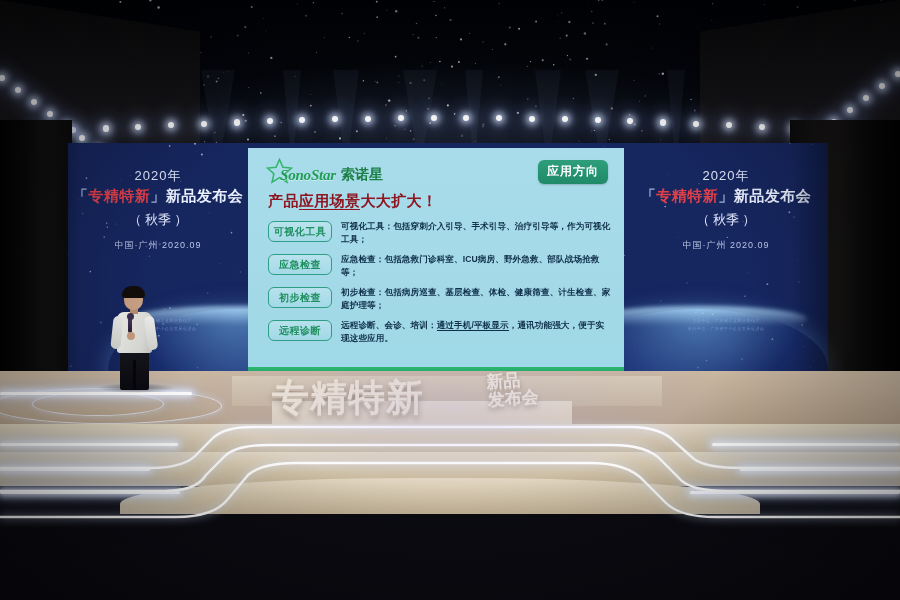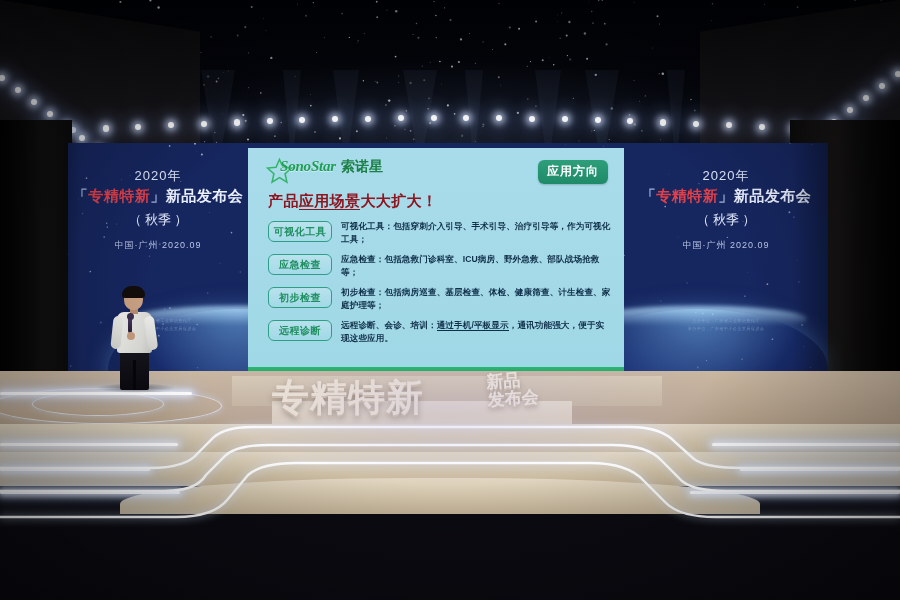--- a/index.html
+++ b/index.html
@@ -62,21 +62,21 @@
   .sp-credit{position:absolute;left:0;right:0;top:174px;font-size:4.2px;line-height:1.9;
              color:rgba(150,175,225,.55);letter-spacing:.3px;}
 
   
   .slide{position:absolute;left:248px;top:148px;width:376px;height:219px;
      background:linear-gradient(180deg,#a8dcea 0%,#a5dae8 55%,#9fd8e6 100%);
      overflow:hidden;}
   .slide-bottom{position:absolute;left:248px;top:367px;width:376px;height:7px;
      background:linear-gradient(180deg,#2bb673,#25a566);}
 
-  .logo-wrap{position:absolute;left:18px;top:10px;display:flex;align-items:flex-start;}
+  .logo-wrap{position:absolute;left:18px;top:10px;display:flex;align-items:flex-end;}
   .star{position:relative;width:27px;height:26px;margin-right:-13px;z-index:1;}
   .brand{font-family:"Liberation Serif","DejaVu Serif",serif;font-style:italic;font-weight:bold;
      font-size:15px;color:#1f9d55;letter-spacing:-.2px;z-index:2;position:relative;
      text-shadow:0 1px 0 rgba(255,255,255,.45);}
   .brand-cn{font-size:14px;font-weight:bold;color:#1b7f46;margin-left:5px;z-index:2;position:relative;}
 
   .badge{position:absolute;right:16px;top:12px;padding:3px 9px 4px;border-radius:6px;
      background:linear-gradient(180deg,#2e9e7a,#1f8a68);color:#fff;font-size:12px;
      font-weight:bold;letter-spacing:1px;box-shadow:0 1px 2px rgba(0,0,0,.2);}
 

